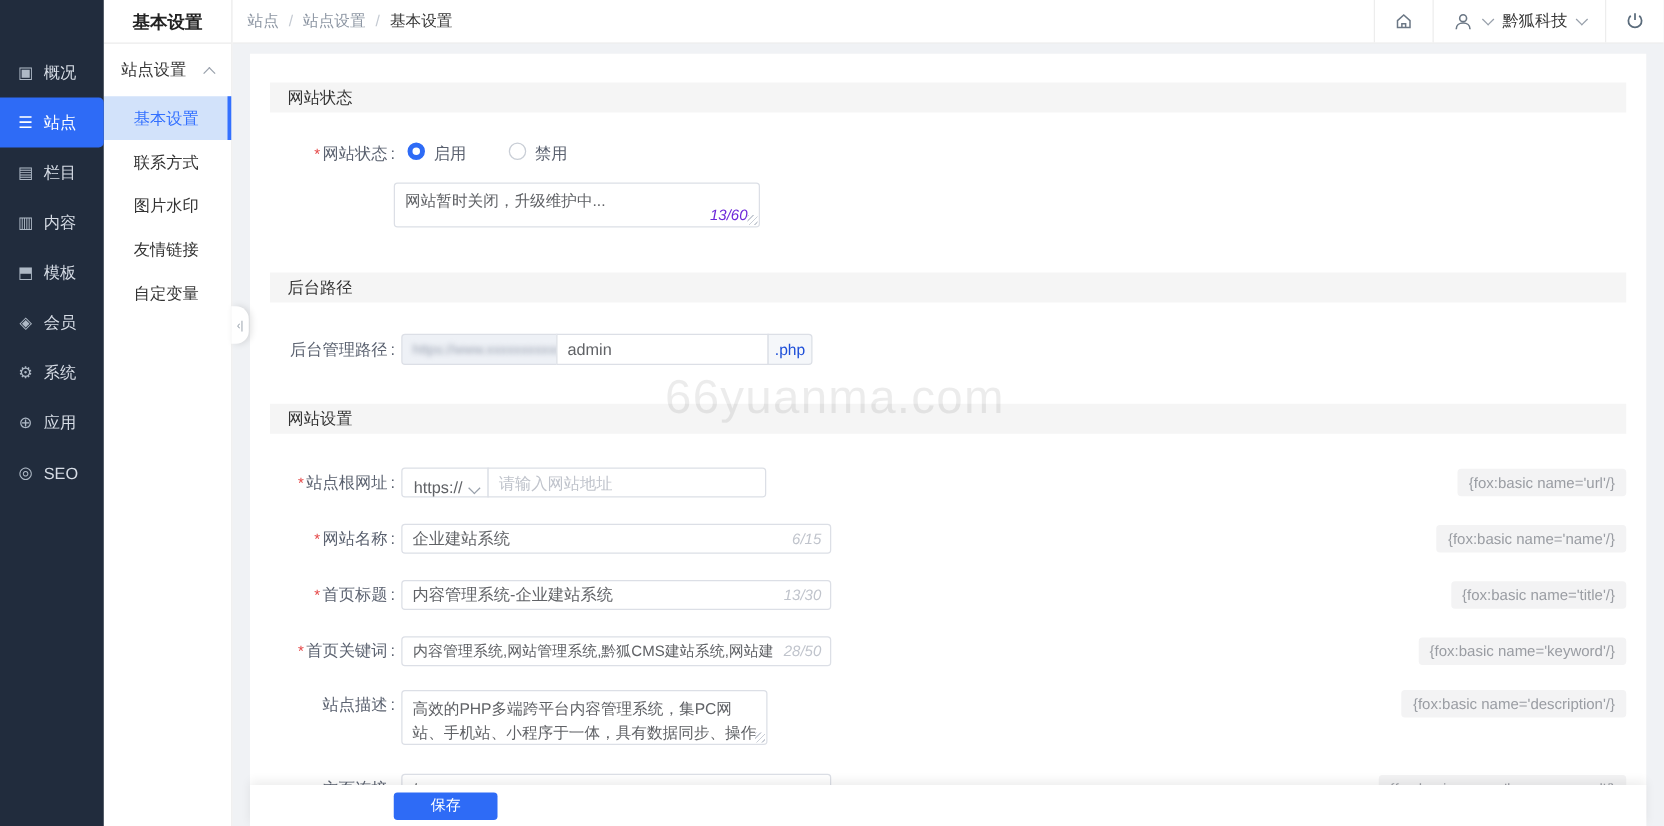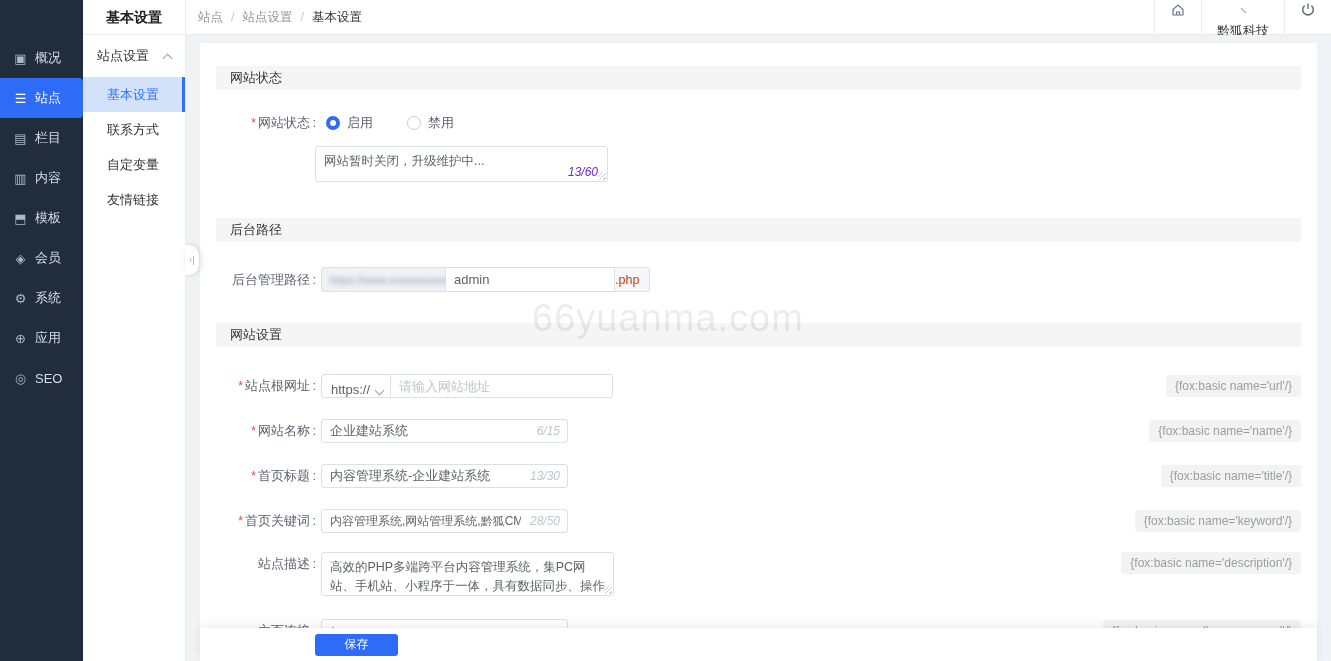--- a/index.html
+++ b/index.html
@@ -30,55 +30,55 @@
     justify-content:center; color:#9aa3ad; font-size:9px; cursor:pointer; z-index:7; }
 
   
   .main { flex:1; display:flex; flex-direction:column; min-width:0; }
   .topbar { height:35px; background:#fff; border-bottom:1px solid #e9e9e9; display:flex; align-items:center;
     justify-content:space-between; flex:none; }
   .crumbs { display:flex; align-items:center; gap:8px; padding-left:12px; font-size:12.5px; color:#8d96a3; }
   .crumbs .sep { color:#c4cad2; }
   .crumbs .cur { color:#333; }
   .tb-right { display:flex; align-items:stretch; height:100%; }
-  .tb-cell { display:flex; align-items:center; gap:8px; padding:2px 15px; border-left:1px solid #ededed; cursor:pointer;flex-direction:column; }
+  .tb-cell { display:flex; align-items:center; gap:8px; padding:2px 15px; border-left:1px solid #ededed; cursor:pointer; }
   .tb-cell svg { display:block; }
   .company { color:#333; font-size:13px; }
 
   
   .content { flex:1; background:#f0f2f5; padding:8px 14px 0 14px; position:relative; overflow:hidden; }
   .card { background:#fff; height:618px; position:relative; overflow:hidden; padding-top:23px; }
   .sec-bar { margin:0 16px; height:24px; background:#f5f5f5; display:flex; align-items:center;
     padding-left:14px; color:#333; font-size:13px; }
   .row { display:flex; align-items:center; padding-left:16px; padding-right:16px; }
   .row.top { align-items:flex-start; }
   .lbl { width:94px; text-align:right; color:#5b6270; flex:none; line-height:24px; white-space:nowrap; }
   .req::before { content:"*"; color:#e54545; margin-right:2px; font-size:12px; }
   .ctl { margin-left:5px; position:relative; }
-  .inp { width:247px; height:24px; border:1px solid #dcdfe6; border-radius:3px; padding:0 46px 0 8px;
+  .inp { width:344px; height:24px; border:1px solid #dcdfe6; border-radius:3px; padding:0 46px 0 8px;
     font-size:13px; color:#606266; font-family:inherit; background:#fff; }
   .inp::placeholder { color:#c0c4cc; }
   .cnt { position:absolute; right:8px; top:50%; transform:translateY(-50%); color:#c0c4cc; font-size:12px; pointer-events:none;font-style:italic; }
   .ta-wrap { position:relative; margin-left:5px; }
   .ta { width:293px; border:1px solid #dcdfe6; border-radius:3px; padding:5px 8px; font-size:12.5px;
     color:#606266; font-family:inherit; resize:none; line-height:19px; overflow:hidden; background:#fff; display:block; }
   .ta-cnt { position:absolute; right:10px; bottom:3px; color:#6d28d9; font-size:12px;font-style:italic; }
   .ta-grip { position:absolute; right:2px; bottom:2px; width:8px; height:8px;
     background:repeating-linear-gradient(135deg,#c9ced6 0 1px,transparent 1px 3px); }
   .radios { display:flex; align-items:center; gap:34px; margin-left:10px; }
-  .radio { display:flex; align-items:center; gap:7px; color:#5b6270; cursor:pointer; }
+  .radio { display:flex; gap:7px; color:#5b6270; cursor:pointer; }
   .rdot { width:14px; height:14px; border-radius:50%; border:1px solid #c9ced6; background:#fff; flex:none; }
   .rdot.on { border:4px solid #2e6bf6; }
   .grp { display:flex; margin-left:5px; }
   .seg { height:25px; border:1px solid #dcdfe6; display:flex; align-items:center; }
   .seg.mask { width:125px; background:#eef1f6; border-radius:3px 0 0 3px; overflow:hidden; padding:0 8px; }
   .mask-txt { filter:blur(2px); color:#9aa2b1; font-size:11px; white-space:nowrap; }
   .seg.mid { width:170px; margin-left:-1px; background:#fff; }
   .seg.mid input { border:none; outline:none; width:100%; padding:0 8px; font-size:13px; color:#606266; font-family:inherit; background:transparent; }
-  .seg.suffix { width:36px; margin-left:-1px; background:#f5f7fa; color:#c2410c; border-radius:0 3px 3px 0; font-size:12.5px; }
+  .seg.suffix { width:36px; margin-left:-1px; background:#f5f7fa; color:#1d4ed8; border-radius:0 3px 3px 0; justify-content:center; font-size:12.5px; }
   .sel { width:70px; height:24px; border:1px solid #dcdfe6; border-radius:3px 0 0 3px; display:flex;
     align-items:flex-end; justify-content:space-between; padding:0 7px 0 9px; color:#606266; background:#fff; cursor:pointer; }
   .sel + .inp { border-radius:0 3px 3px 0; margin-left:-1px; width:223px; }
   .tag { margin-left:auto; background:#f3f3f4; color:#9a9da3; font-size:12px; padding:4px 9px; border-radius:3px; white-space:nowrap; }
   .watermark { position:absolute; left:346px; top:262px; font-size:38px; color:rgba(0,0,0,0.075);
     letter-spacing:1px; pointer-events:none; z-index:2; }
   .footer { position:absolute; left:14px; right:14px; bottom:0; height:33px; background:#fff; z-index:5;
     box-shadow:0 -3px 8px rgba(0,0,0,.07); display:flex; align-items:center; padding-left:115px; }
   .save-btn { width:83px; height:22px; background:#2e6bf6; color:#fff; border:none; border-radius:3px;
     font-size:12px; cursor:pointer; font-family:inherit; }
@@ -143,24 +143,27 @@
       <span>站点设置</span>
       <i class="chev up"></i>
     </div>
     <div class="mi active">
         <span>基本设置</span>
       </div>
     <div class="mi">
         <span>联系方式</span>
       </div>
     <div class="mi">
-        <span>自定变量</span>
+        <span>图片水印</span>
       </div>
     <div class="mi">
         <span>友情链接</span>
+      </div>
+    <div class="mi">
+        <span>自定变量</span>
       </div>
     <div class="collapse-tab">
         <span>‹|</span>
       </div>
   </nav>
 
   <div class="main">
     <div class="topbar">
       <div class="crumbs">
         <span>站点</span>

